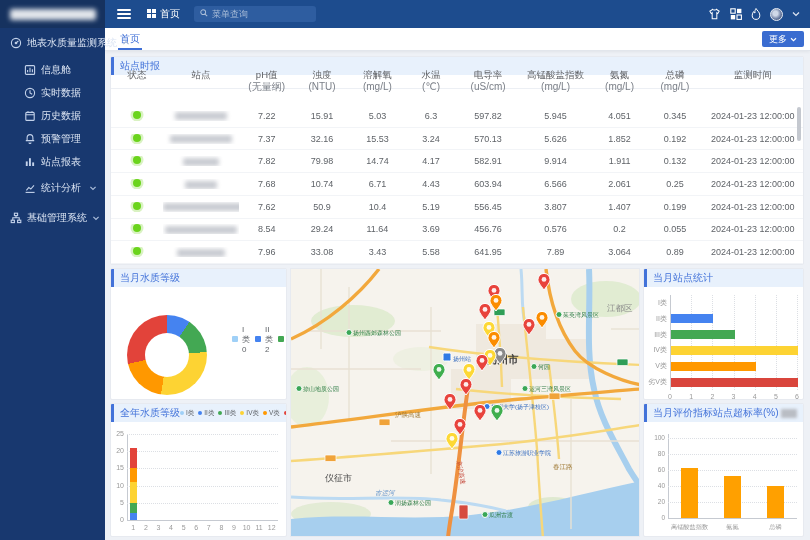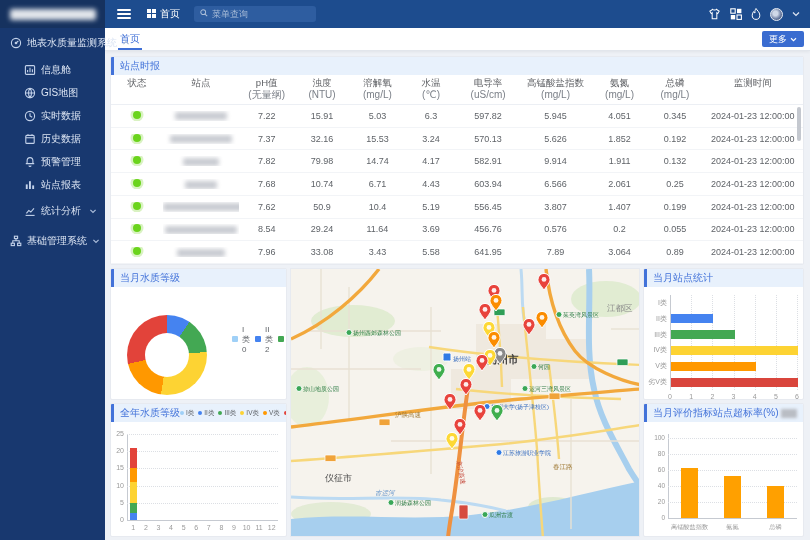--- a/index.html
+++ b/index.html
@@ -35,21 +35,21 @@
   .tabbar { position:absolute; left:0; top:0; width:705px; height:23px; background:#fff; border-bottom:1px solid #e2e6ec; box-shadow:0 1px 3px rgba(0,0,0,.06); }
   .tab { position:absolute; left:13px; top:0; height:22px; line-height:22px; font-size:10px; color:#3f6fd6; border-bottom:2px solid #3f6fd6; padding:0 2px; cursor:pointer; }
   .more-btn { position:absolute; right:6px; top:3px; height:16px; background:#3a6cd0; color:#fff; border:none; border-radius:2px; font-size:9px; display:flex; align-items:center; gap:3px; padding:0 7px; cursor:pointer; font-family:inherit; }
 
   .panel { position:absolute; background:#fff; border:1px solid #e7eaf0; border-radius:2px; overflow:hidden; }
   .panel-hd { height:18px; line-height:18px; background:#e8f1fc; border-left:3px solid #4272d9; color:#4272d9; font-size:10px; padding-left:6px; display:flex; align-items:center; white-space:nowrap; }
   .panel-hd .hd-title { line-height:18px; }
 
   
   .table-panel { left:5px; top:28px; width:694px; height:209px; }
-  .thead { display:flex; height:30px; align-items:center; border-bottom:1px solid #eceff4; }
+  .thead { display:flex; height:14px; align-items:center; border-bottom:1px solid #eceff4; }
   .th { text-align:center; color:#606266; font-size:9.5px; line-height:1.25; }
   .th .unit { font-size:10px; color:#7a7f87; }
   .tbody { position:absolute; top:48px; bottom:0; left:0; right:0; display:flex; flex-direction:column; }
   .tr { flex:1; display:flex; align-items:center; border-bottom:1px solid #f2f4f7; }
   .td { text-align:center; color:#5f6368; font-size:9px; overflow:hidden; }
   .dot { display:inline-block; width:8px; height:8px; border-radius:50%; background:#6bd41c; box-shadow:0 0 0 2.5px #d9f2c2; }
   .mask { display:inline-block; height:8px; border-radius:2px; background:#c9ccd2; filter:blur(2px); vertical-align:middle; }
   .tscroll { position:absolute; right:2px; top:50px; width:4px; height:34px; background:#c4c8cf; border-radius:2px; }
 
   
@@ -163,30 +163,20 @@
         </span>
   </div>
       <div class="sb-item">
       <span class="sb-ic">
           <svg viewBox="0 0 12 12" fill="none" stroke="currentColor" stroke-width="1.1">
             <rect x="1.4" y="1.6" width="9.2" height="8.8" rx="1"></rect>
             <path d="M3.6 8.2 V6 M6 8.2 V3.8 M8.4 8.2 V5.2"></path>
           </svg>
         </span>
       <span class="sb-label">信息舱</span>
-
-    </div>
-      <div class="sb-item">
-      <span class="sb-ic">
-          <svg viewBox="0 0 12 12" fill="none" stroke="currentColor" stroke-width="1.1">
-            <circle cx="6" cy="6" r="4.6"></circle>
-            <path d="M1.4 6 H10.6 M6 1.4 C8 3.4 8 8.6 6 10.6 C4 8.6 4 3.4 6 1.4"></path>
-          </svg>
-        </span>
-      <span class="sb-label">GIS地图</span>
 
     </div>
       <div class="sb-item">
       <span class="sb-ic">
           <svg viewBox="0 0 12 12" fill="none" stroke="currentColor" stroke-width="1.1">
             <circle cx="6" cy="6" r="4.6"></circle>
             <path d="M6 3.3 V6 L8.2 7.2"></path>
           </svg>
         </span>
       <span class="sb-label">实时数据</span>

